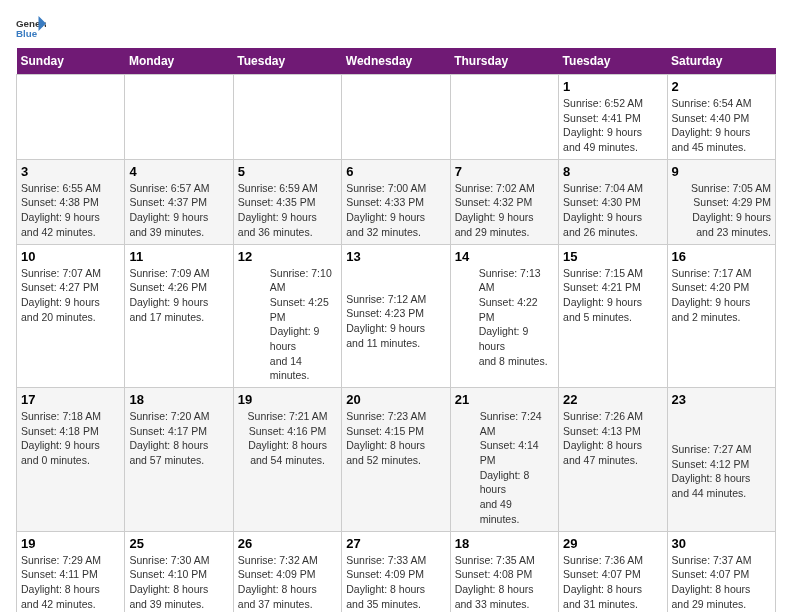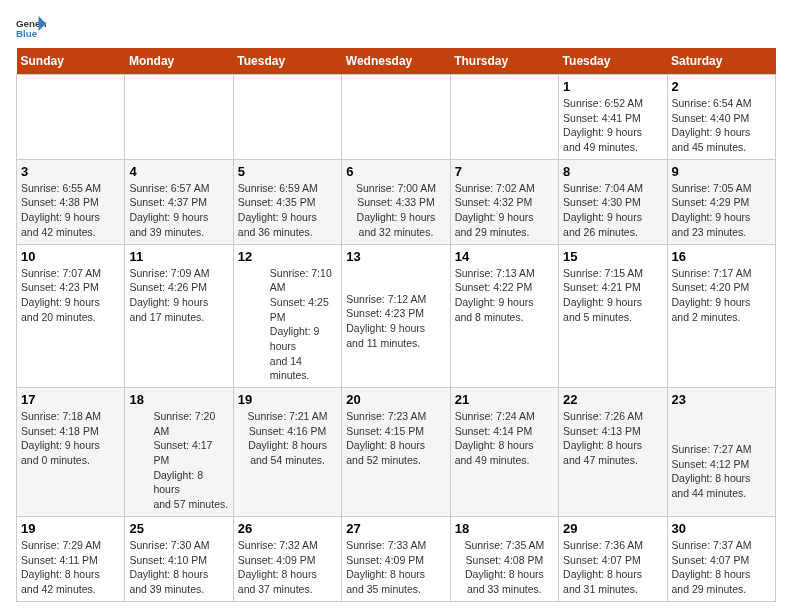--- a/index.html
+++ b/index.html
@@ -36,21 +36,21 @@
     .subtitle {
       font-size: 16px;
       color: #333;
     }
     table {
       width: 100%;
       border-collapse: collapse;
       font-size: 11px;
     }
     thead th {
-      background-color: #c2410c;
+      background-color: #701a75;
       color: #fff;
       padding: 6px 4px;
       text-align: left;
       font-size: 12px;
       font-weight: bold;
     }
     tbody td {
       border: 1px solid #ccc;
       vertical-align: top;
       padding: 4px;
@@ -147,52 +147,52 @@
         </td>
         <td>
           <div class="day-num">5</div>
           <div class="day-info" style="white-space: pre-line;">Sunrise: 6:59 AM
 Sunset: 4:35 PM
 Daylight: 9 hours
 and 36 minutes.</div>
         </td>
         <td>
           <div class="day-num">6</div>
-          <div class="day-info" style="white-space: pre-line; text-align: center;">Sunrise: 7:00 AM
+          <div class="day-info" style="white-space: pre-line;">Sunrise: 7:00 AM
 Sunset: 4:33 PM
 Daylight: 9 hours
 and 32 minutes.</div>
         </td>
         <td>
           <div class="day-num">7</div>
           <div class="day-info" style="white-space: pre-line;">Sunrise: 7:02 AM
 Sunset: 4:32 PM
 Daylight: 9 hours
 and 29 minutes.</div>
         </td>
         <td>
           <div class="day-num">8</div>
           <div class="day-info" style="white-space: pre-line;">Sunrise: 7:04 AM
 Sunset: 4:30 PM
 Daylight: 9 hours
 and 26 minutes.</div>
         </td>
         <td>
           <div class="day-num">9</div>
-          <div class="day-info" style="white-space: pre-line;">Sunrise: 7:05 AM
+          <div class="day-info" style="white-space: pre-line; text-align: right;">Sunrise: 7:05 AM
 Sunset: 4:29 PM
 Daylight: 9 hours
 and 23 minutes.</div>
         </td>
       </tr>
       <tr>
         <td>
           <div class="day-num">10</div>
           <div class="day-info" style="white-space: pre-line;">Sunrise: 7:07 AM
-Sunset: 4:23 PM
+Sunset: 4:27 PM
 Daylight: 9 hours
 and 20 minutes.</div>
         </td>
         <td>
           <div class="day-num">11</div>
           <div class="day-info" style="white-space: pre-line;">Sunrise: 7:09 AM
 Sunset: 4:26 PM
 Daylight: 9 hours
 and 17 minutes.</div>
         </td>
@@ -205,21 +205,21 @@
         </td>
         <td>
           <div class="day-num">13</div>
           <div class="day-info" style="white-space: pre-line; margin-top: 28px;">Sunrise: 7:12 AM
 Sunset: 4:23 PM
 Daylight: 9 hours
 and 11 minutes.</div>
         </td>
         <td>
           <div class="day-num">14</div>
-          <div class="day-info" style="white-space: pre-line;">Sunrise: 7:13 AM
+          <div class="day-info" style="white-space: pre-line; margin-left: 24px;">Sunrise: 7:13 AM
 Sunset: 4:22 PM
 Daylight: 9 hours
 and 8 minutes.</div>
         </td>
         <td>
           <div class="day-num">15</div>
           <div class="day-info" style="white-space: pre-line;">Sunrise: 7:15 AM
 Sunset: 4:21 PM
 Daylight: 9 hours
 and 5 minutes.</div>
@@ -235,42 +235,42 @@
       <tr>
         <td>
           <div class="day-num">17</div>
           <div class="day-info" style="white-space: pre-line;">Sunrise: 7:18 AM
 Sunset: 4:18 PM
 Daylight: 9 hours
 and 0 minutes.</div>
         </td>
         <td>
           <div class="day-num">18</div>
-          <div class="day-info" style="white-space: pre-line; margin-left: 24px;">Sunrise: 7:20 AM
+          <div class="day-info" style="white-space: pre-line;">Sunrise: 7:20 AM
 Sunset: 4:17 PM
 Daylight: 8 hours
 and 57 minutes.</div>
         </td>
         <td>
           <div class="day-num">19</div>
           <div class="day-info" style="white-space: pre-line; text-align: center;">Sunrise: 7:21 AM
 Sunset: 4:16 PM
 Daylight: 8 hours
 and 54 minutes.</div>
         </td>
         <td>
           <div class="day-num">20</div>
           <div class="day-info" style="white-space: pre-line;">Sunrise: 7:23 AM
 Sunset: 4:15 PM
 Daylight: 8 hours
 and 52 minutes.</div>
         </td>
         <td>
           <div class="day-num">21</div>
-          <div class="day-info" style="white-space: pre-line;">Sunrise: 7:24 AM
+          <div class="day-info" style="white-space: pre-line; margin-left: 25px;">Sunrise: 7:24 AM
 Sunset: 4:14 PM
 Daylight: 8 hours
 and 49 minutes.</div>
         </td>
         <td>
           <div class="day-num">22</div>
           <div class="day-info" style="white-space: pre-line;">Sunrise: 7:26 AM
 Sunset: 4:13 PM
 Daylight: 8 hours
 and 47 minutes.</div>
@@ -307,21 +307,21 @@
         </td>
         <td>
           <div class="day-num">27</div>
           <div class="day-info" style="white-space: pre-line;">Sunrise: 7:33 AM
 Sunset: 4:09 PM
 Daylight: 8 hours
 and 35 minutes.</div>
         </td>
         <td>
           <div class="day-num">18</div>
-          <div class="day-info" style="white-space: pre-line; text-align: center;">Sunrise: 7:35 AM
+          <div class="day-info" style="white-space: pre-line;">Sunrise: 7:35 AM
 Sunset: 4:08 PM
 Daylight: 8 hours
 and 33 minutes.</div>
         </td>
         <td>
           <div class="day-num">29</div>
           <div class="day-info" style="white-space: pre-line;">Sunrise: 7:36 AM
 Sunset: 4:07 PM
 Daylight: 8 hours
 and 31 minutes.</div>

